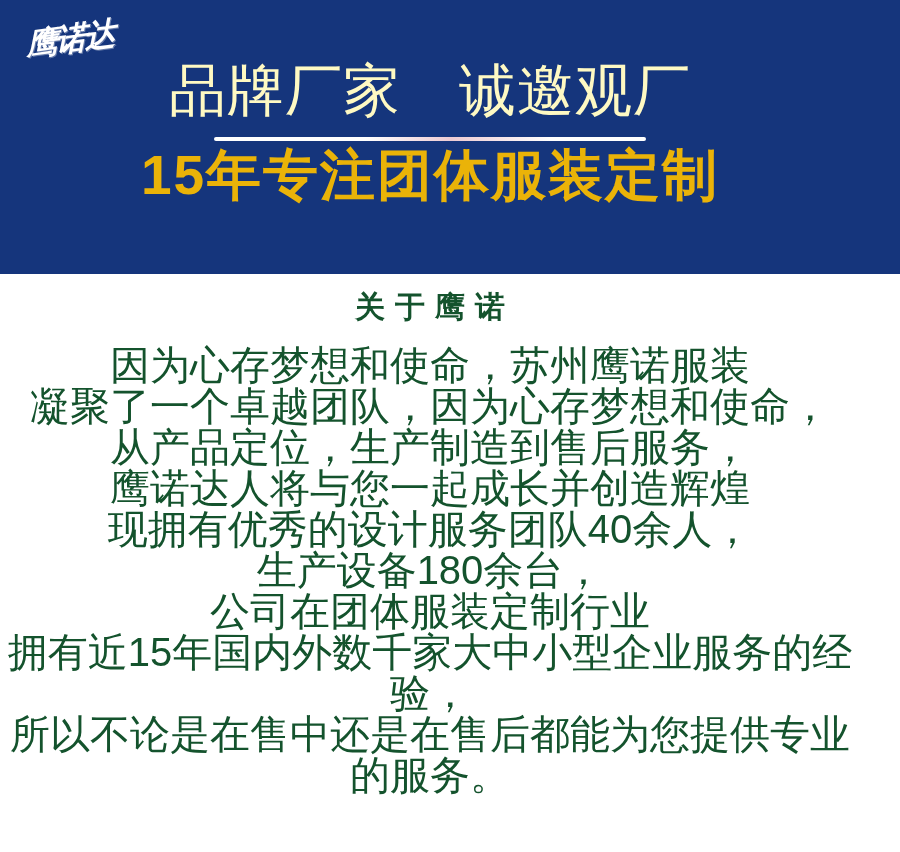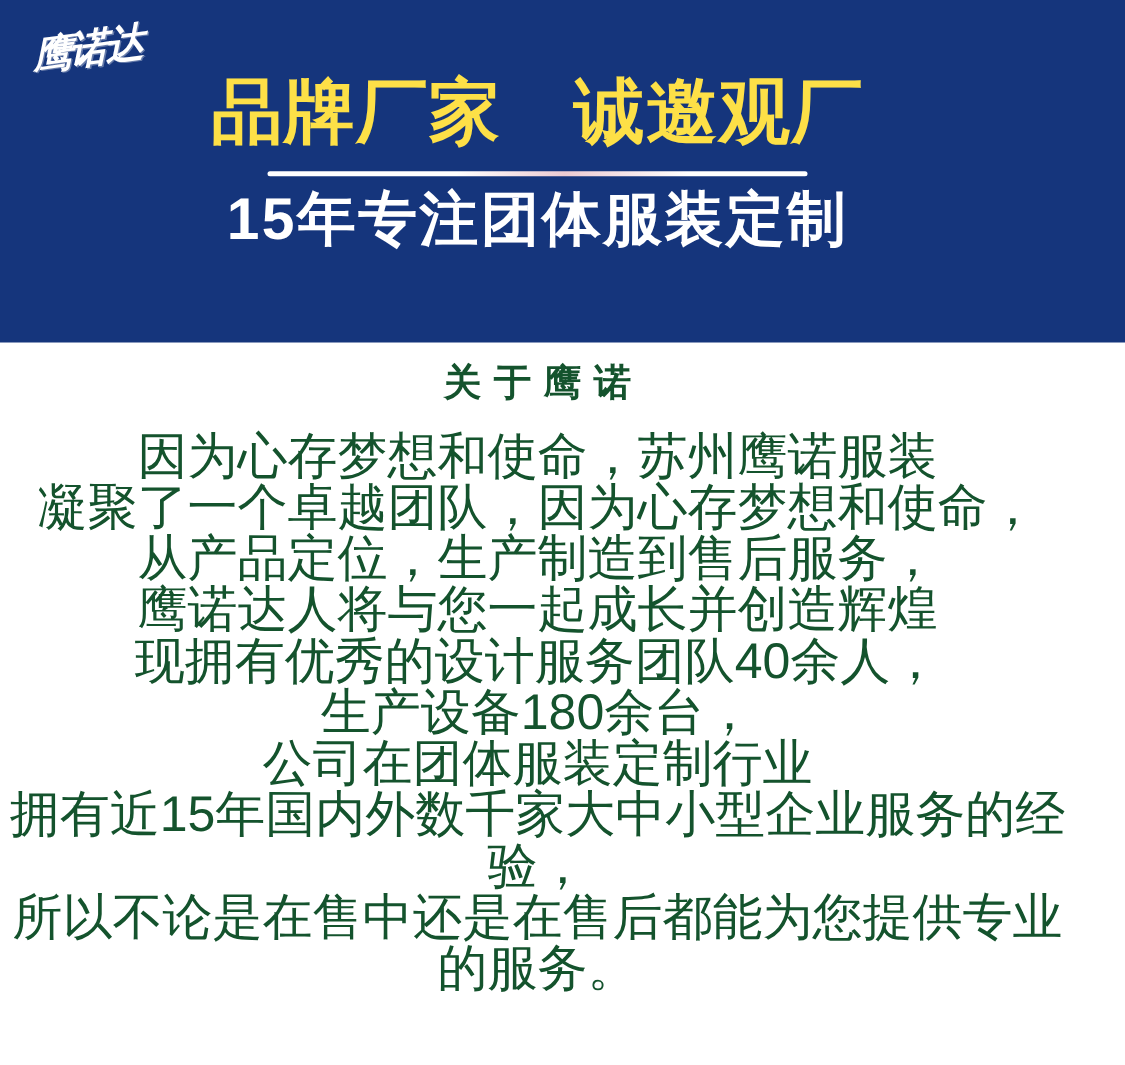--- a/index.html
+++ b/index.html
@@ -36,40 +36,40 @@
     font-style: italic;
     letter-spacing: -3px;
     transform: rotate(-8deg) skewX(-6deg);
     text-shadow: 1px 1px 0 rgba(255,255,255,0.35);
     white-space: nowrap;
   }
   .banner-title {
     margin: 0;
     padding-top: 60px;
     text-align: center;
-    color: #fde047;
+    color: #fef9c3;
     font-size: 57px;
     line-height: 60px;
-    font-weight: bold;
+    font-weight: normal;
     letter-spacing: 1px;
     white-space: pre;
   }
   .banner-divider {
     width: 432px;
     height: 4px;
     margin: 17px auto 0;
     background: linear-gradient(90deg,
       #ffffff 0%, #ffffff 35%, #eccbd3 55%, #ffffff 78%, #ffffff 100%);
     border-radius: 2px;
   }
   .banner-subtitle {
     margin: 9px 0 0;
     text-align: center;
-    color: #ffffff;
-    font-size: 47px;
+    color: #eab308;
+    font-size: 55px;
     line-height: 50px;
     font-weight: bold;
     letter-spacing: 2px;
   }
   
   .about {
     box-sizing: border-box;
     padding: 16px 40px 0 0; 
     color: #14532d;
   }

